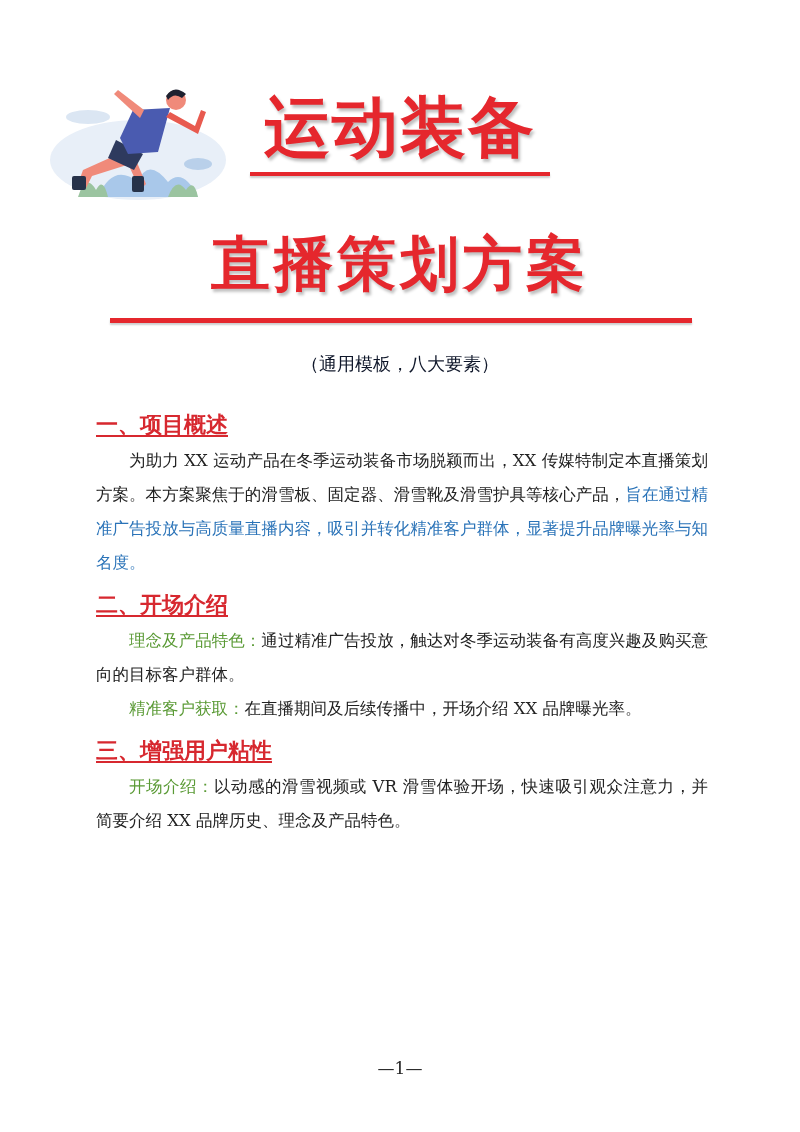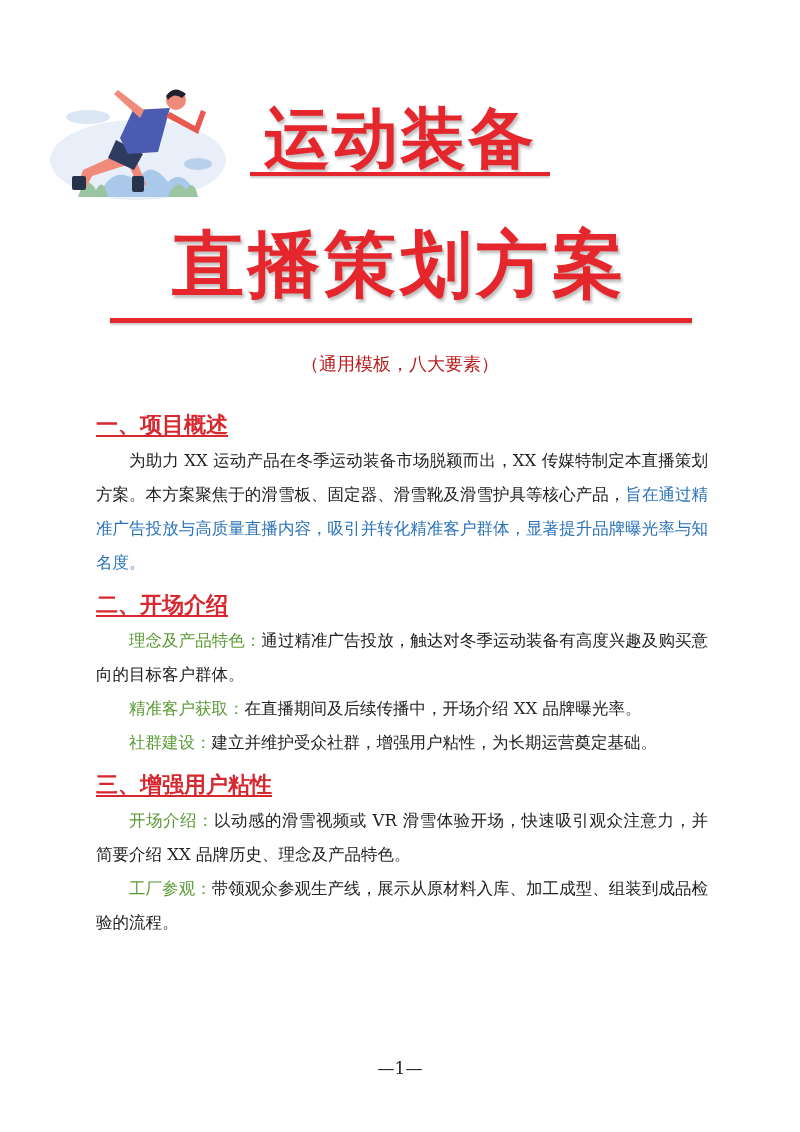--- a/index.html
+++ b/index.html
@@ -2,34 +2,34 @@
 <html><head>
 <meta charset="utf-8">
 <style>
   html, body { margin: 0; padding: 0; }
   body {
     width: 800px; height: 1132px; background: #ffffff; position: relative; overflow: hidden;
     font-family: "DejaVu Serif", "Liberation Serif", serif; color: #222;
   }
   .hero-illustration { position: absolute; left: 48px; top: 72px; width: 180px; height: 130px; }
   .title-1 {
-    position: absolute; left: 250px; top: 99px; width: 300px; text-align: center;
+    position: absolute; left: 250px; top: 88px; width: 300px; text-align: center;
     font-family: "DejaVu Sans", "Liberation Sans", sans-serif; font-weight: bold;
     font-size: 66px; line-height: 80px; color: #e5272d; letter-spacing: 2px;
     text-shadow: 2px 3px 3px rgba(0,0,0,0.25);
   }
   .title-1-rule { position: absolute; left: 250px; top: 172px; width: 300px; height: 4px; background: #e5272d; box-shadow: 0 2px 2px rgba(0,0,0,0.2); }
   .title-2 {
     position: absolute; left: 108px; top: 212px; width: 584px; text-align: center;
     font-family: "DejaVu Sans", "Liberation Sans", sans-serif; font-weight: bold;
-    font-size: 72px; line-height: 104px; color: #e5272d; letter-spacing: 4px;
+    font-size: 59px; line-height: 104px; color: #e5272d; letter-spacing: 4px;
     text-shadow: 2px 3px 3px rgba(0,0,0,0.25);
   }
   .title-2-rule { position: absolute; left: 110px; top: 318px; width: 582px; height: 5px; background: #e5272d; box-shadow: 0 2px 2px rgba(0,0,0,0.2); }
-  .subtitle { position: absolute; left: 0; top: 352px; width: 800px; text-align: center; font-size: 18px; color: #b91c1c; }
+  .subtitle { position: absolute; left: 0; top: 352px; width: 800px; text-align: center; font-size: 18px; color: #0f172a; }
   .content { position: absolute; left: 96px; top: 404px; width: 612px; }
   .section-heading {
     font-size: 22px; color: #d7282f; text-decoration: underline; text-underline-offset: 3px;
     margin: 0; line-height: 40px;
   }
   .para { font-size: 16.5px; line-height: 34px; margin: 0; text-indent: 2em; text-align: justify; }
   .hl-blue { color: #2a73b8; }
   .label-green { color: #5a9a35; }
   .sec2 { margin-top: 4px; }
   .sec3 { margin-top: 4px; }
@@ -69,23 +69,21 @@
 <div class="content">
   <section>
     <h2 class="section-heading">一、项目概述</h2>
     <p class="para"><span>为助力 XX 运动产品在冬季运动装备市场脱颖而出，XX 传媒特制定本直播策划方案。本方案聚焦于的滑雪板、固定器、滑雪靴及滑雪护具等核心产品，</span><span class="hl-blue">旨在通过精准广告投放与高质量直播内容，吸引并转化精准客户群体，显著提升品牌曝光率与知名度。</span></p>
   </section>
 
   <section class="sec2">
     <h2 class="section-heading">二、开场介绍</h2>
     <p class="para"><span class="label-green">理念及产品特色：</span><span>通过精准广告投放，触达对冬季运动装备有高度兴趣及购买意向的目标客户群体。</span></p>
     <p class="para"><span class="label-green">精准客户获取：</span><span>在直播期间及后续传播中，开场介绍 XX 品牌曝光率。</span></p>
-    <p class="para"><span class="label-green">社群建设：</span><span>建立并维护受众社群，增强用户粘性，为长期运营奠定基础。</span></p>
   </section>
 
   <section class="sec3">
     <h2 class="section-heading">三、增强用户粘性</h2>
     <p class="para"><span class="label-green">开场介绍：</span><span>以动感的滑雪视频或 VR 滑雪体验开场，快速吸引观众注意力，并简要介绍 XX 品牌历史、理念及产品特色。</span></p>
-    <p class="para"><span class="label-green">工厂参观：</span><span>带领观众参观生产线，展示从原材料入库、加工成型、组装到成品检验的流程。</span></p>
   </section>
 </div>
 
 <div class="page-number">—1—</div>
 
 </body></html>

